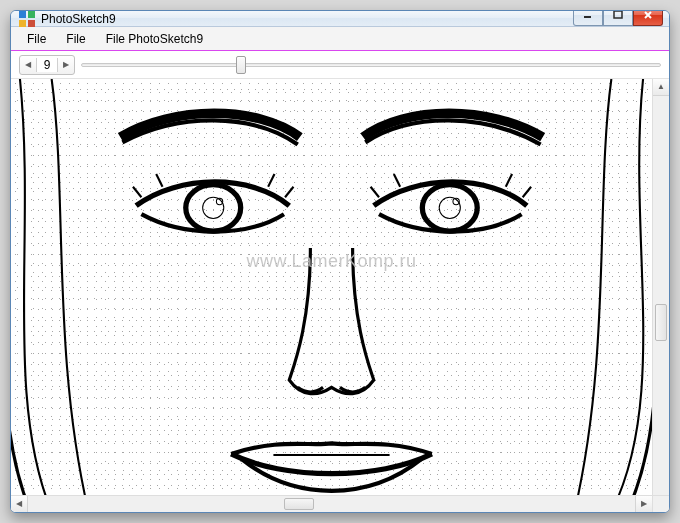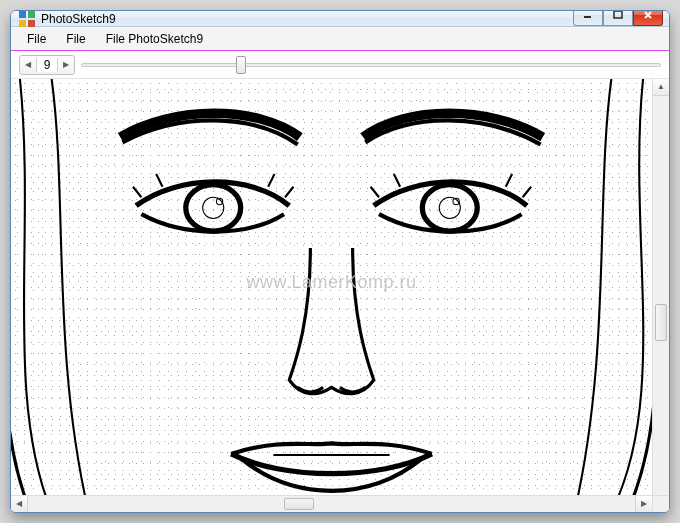--- a/index.html
+++ b/index.html
@@ -158,21 +158,20 @@
   .watermark {
     position: absolute;
     left: 50%; top: 42%;
     transform: translate(-50%, -50%);
     color: #bfbfbf;
     font-size: 18px;
     font-family: Arial, sans-serif;
     letter-spacing: .5px;
     opacity: .85;
     pointer-events: none;
-    margin-top: 21px;
   }
 
   .scroll-v {
     width: 17px;
     background: #f0f0f0;
     border-left: 1px solid #dedede;
     position: relative;
   }
   .scroll-v .sb-btn {
     position: absolute; left: 0; width: 100%; height: 17px;

